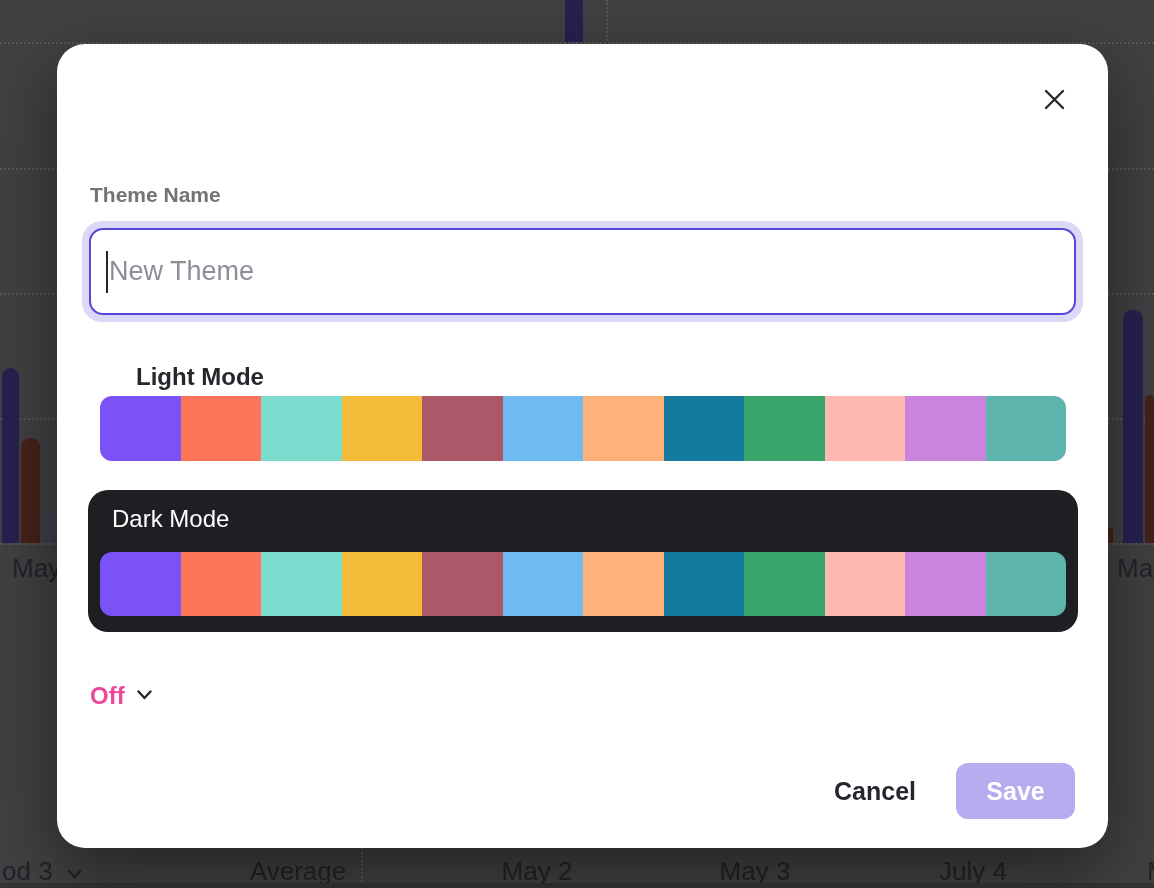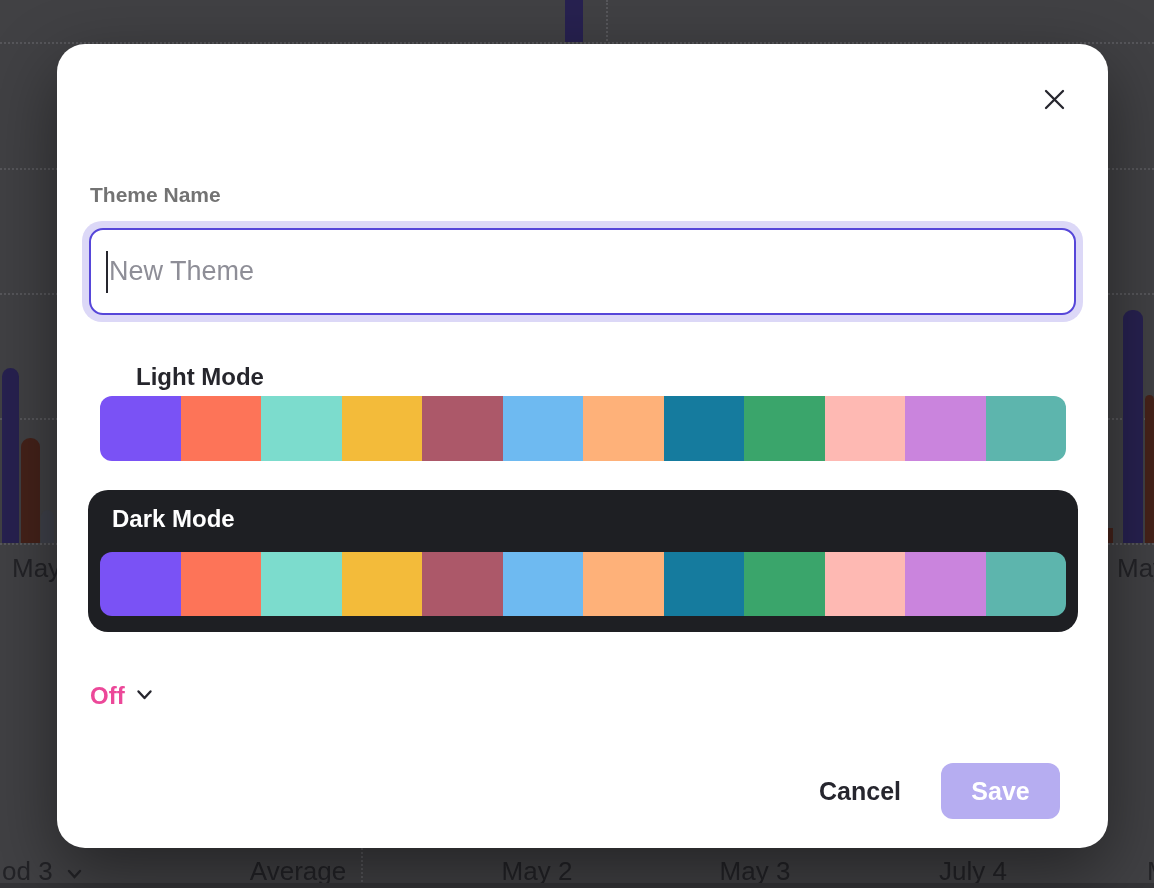--- a/index.html
+++ b/index.html
@@ -75,33 +75,33 @@
   .light-heading { left:55px; top:319px;margin-left:24px; }
   .palette-strip {
     position:absolute; display:flex; overflow:hidden; border-radius:12px;
   }
   .light-strip { left:43px; top:352px; width:966px; height:65px; }
   .swatch { flex:1 1 0; height:100%; }
   .dark-card {
     position:absolute; left:31px; top:446px; width:990px; height:142px;
     background:#1e1f23; border-radius:20px;
   }
-  .dark-heading { position:absolute; left:24px; top:15px; font-size:24px; font-weight:700; color:#ffffff; }
+  .dark-heading { position:absolute; left:24px; top:15px; font-size:24px; font-weight:400; color:#ffffff; }
   .dark-strip { left:12px; top:62px; width:966px; height:64px; }
   .access-row {
     position:absolute; left:33px; top:632px; width:968px; height:40px;
     display:flex; align-items:center; justify-content:space-between;
   }
   .access-label { font-size:24px; font-weight:400; color:#26262c; }
   .access-toggle {
     display:flex; align-items:center; gap:11px; background:none; border:none; cursor:pointer;
   }
   .access-value { font-size:24px; font-weight:600; color:#ec4899; }
   .footer {
-    position:absolute; right:48px; top:719px; height:56px;
+    position:absolute; right:33px; top:719px; height:56px;
     display:flex; align-items:center; gap:40px;
   }
   .cancel-btn {
     background:none; border:none; cursor:pointer;
     font-size:25px; font-weight:700; color:#26262e;
     font-family:"Liberation Sans","DejaVu Sans",sans-serif;
   }
   .share-btn {
     width:119px; height:56px; border:none; border-radius:12px; cursor:pointer;
     background:#b6adf1; color:#ffffff; font-size:25px; font-weight:700;

